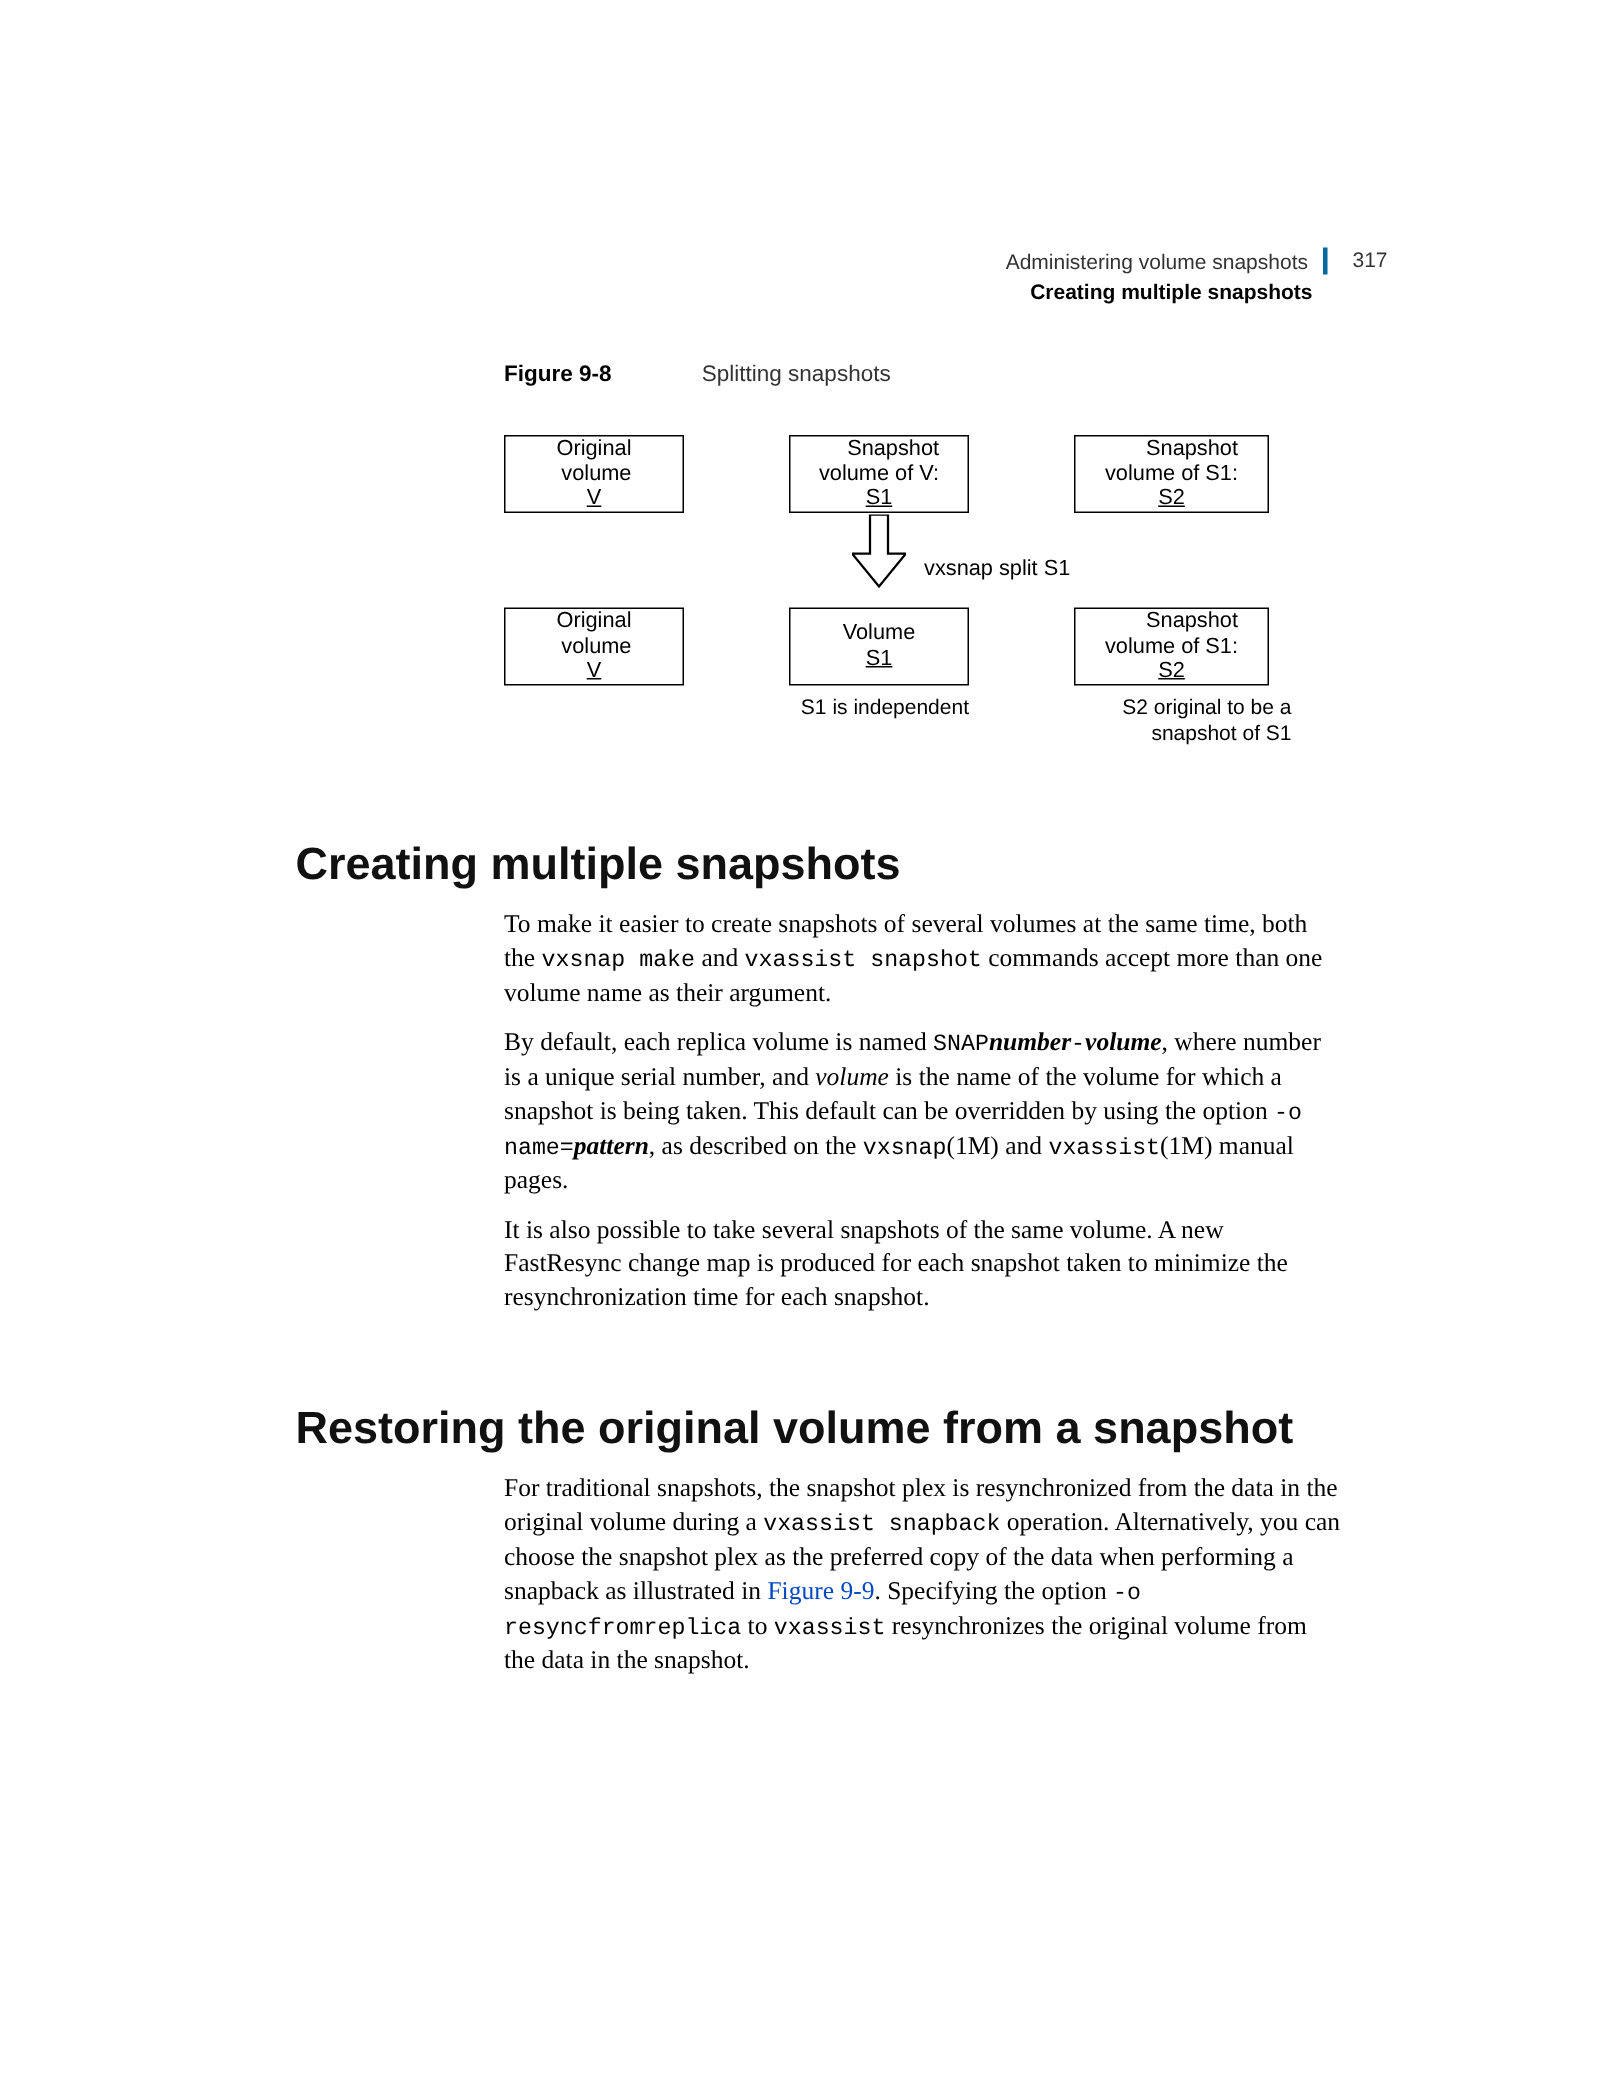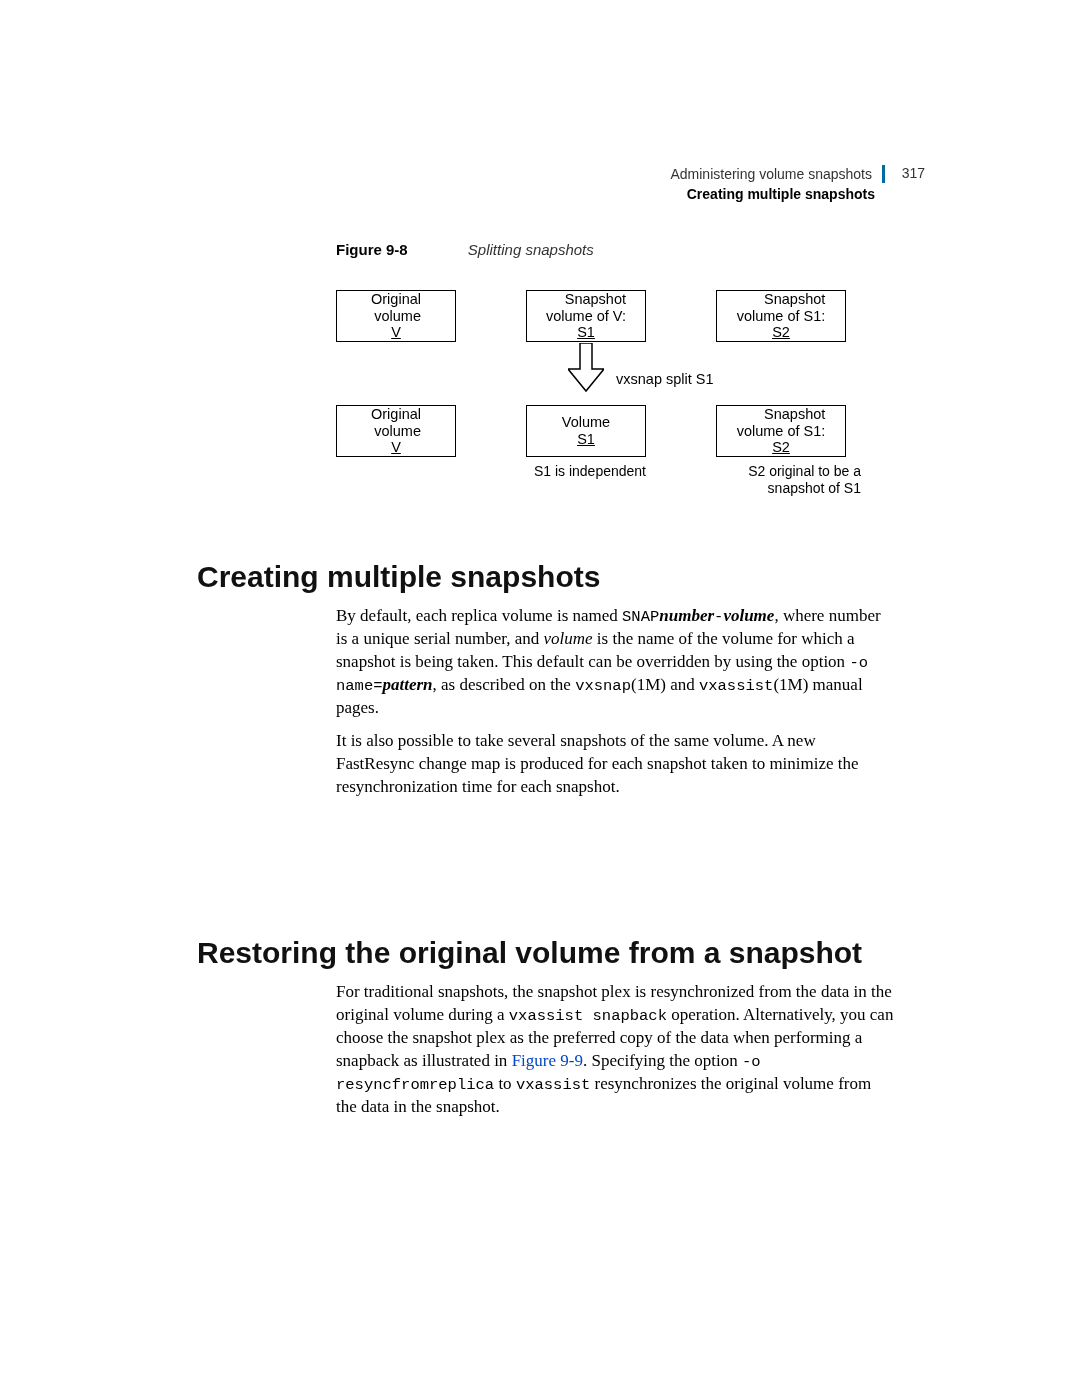--- a/index.html
+++ b/index.html
@@ -43,21 +43,21 @@
     color: #333;
   }
   .figure-label {
     position: absolute;
     top: 241px;
     left: 336px;
     font-family: Arial, Helvetica, sans-serif;
     font-size: 15px;
   }
   .figure-label .bold { font-weight: bold; }
-  .figure-label .title { margin-left: 56px; color: #333; font-style: italic; }
+  .figure-label .title { margin-left: 56px; color: #333; }
   .diagram {
     position: absolute;
     top: 285px;
     left: 336px;
     width: 540px;
     height: 230px;
   }
   .dbox {
     position: absolute;
     border: 1.5px solid #000;
@@ -165,20 +165,23 @@
 
   <div class="caption" style="left:190px; top:178px; width:120px;">S1 is independent</div>
   <div class="caption" style="left:375px; top:178px; width:150px; white-space:pre-line;">S2 original to be a
 snapshot of S1</div>
 </div>
 
 <div class="h1" style="top:560px; left:197px;">Creating multiple snapshots</div>
 
 <div class="body-text" style="top:605px; left:336px;">
   <p>
+    <span>To make it easier to create snapshots of several volumes at the same time, both the </span><span class="code">vxsnap make</span><span> and </span><span class="code">vxassist snapshot</span><span> commands accept more than one volume name as their argument.</span>
+  </p>
+  <p>
     <span>By default, each replica volume is named </span><span class="code">SNAP</span><span class="bolditalic">number</span><span class="code">-</span><span class="bolditalic">volume</span><span>, where number is a unique serial number, and </span><span class="italic">volume</span><span> is the name of the volume for which a snapshot is being taken. This default can be overridden by using the option </span><span class="code">-o name=</span><span class="bolditalic">pattern</span><span>, as described on the </span><span class="code">vxsnap</span><span>(1M) and </span><span class="code">vxassist</span><span>(1M) manual pages.</span>
   </p>
   <p>It is also possible to take several snapshots of the same volume. A new FastResync change map is produced for each snapshot taken to minimize the resynchronization time for each snapshot.</p>
 </div>
 
 <div class="h1" style="top:936px; left:197px;">Restoring the original volume from a snapshot</div>
 
 <div class="body-text" style="top:981px; left:336px;">
   <p>
     <span>For traditional snapshots, the snapshot plex is resynchronized from the data in the original volume during a </span><span class="code">vxassist snapback</span><span> operation. Alternatively, you can choose the snapshot plex as the preferred copy of the data when performing a snapback as illustrated in </span><span class="link">Figure 9-9</span><span>. Specifying the option </span><span class="code">-o resyncfromreplica</span><span> to </span><span class="code">vxassist</span><span> resynchronizes the original volume from the data in the snapshot.</span>

